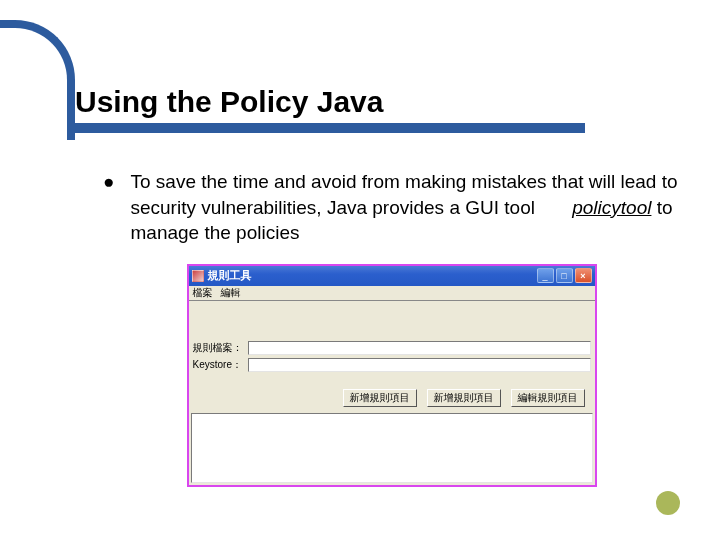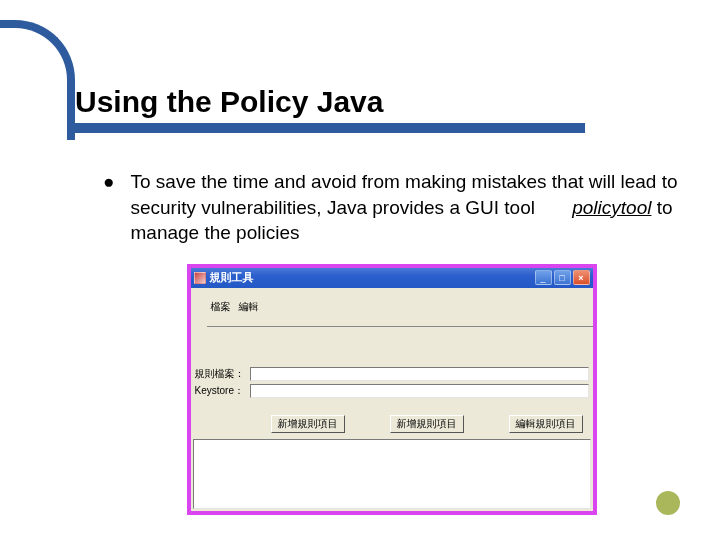--- a/index.html
+++ b/index.html
@@ -53,21 +53,21 @@
     flex: 0 0 auto;
     font-size: 19px;
     line-height: 1.35;
   }
   .bullet-text { flex: 1; }
   .italic { font-style: italic; text-decoration: underline; margin-left: 32px; }
 
   .app {
     margin: 18px auto 0;
     width: 410px;
-    border: 4px solid #d946ef;
+    border: 2px solid #d946ef;
     font-family: "MS Sans Serif", Tahoma, sans-serif;
     font-size: 10px;
     background: #ece9d8;
   }
   .titlebar {
     height: 20px;
     background: linear-gradient(#4a79d6, #2b5fcd 40%, #2458c5);
     display: flex;
     align-items: center;
     padding: 0 3px;
@@ -90,26 +90,25 @@
     border: 1px solid #fff6;
     border-radius: 2px;
     display: flex; align-items: center; justify-content: center;
     font-size: 9px;
     font-family: Arial;
   }
   .winbtn.min, .winbtn.max { background: linear-gradient(#6fa0ea,#3e74d2); color:#fff; }
   .winbtn.close { background: linear-gradient(#ef8e72,#d9512b); color:#fff; font-weight:bold; }
   .menubar {
     background: #ece9d8;
-    padding: 12px 4px;
+    padding: 0 4px;
     border-bottom: 1px solid #888;
     display: flex;
     gap: 8px;
     font-size: 10px;
-    margin-left: 16px;
   }
   .form-area {
     background: #ece9d8;
     padding: 6px 4px 8px 4px;
     margin-top: 34px;
   }
   .form-row {
     display: flex;
     align-items: center;
     margin-bottom: 3px;
@@ -136,21 +135,20 @@
     height: 18px;
     background: #ece9d8;
     border-top: 1px solid #fff;
     border-left: 1px solid #fff;
     border-right: 1px solid #555;
     border-bottom: 1px solid #555;
     font-size: 10px;
     text-align: center;
     line-height: 16px;
     padding: 0 6px;
-    margin-left: 35px;
   }
   .list-area {
     height: 70px;
     margin: 2px;
     background: #fff;
     border-top: 1px solid #7a7a7a;
     border-left: 1px solid #7a7a7a;
     border-right: 1px solid #e4e4e4;
     border-bottom: 1px solid #e4e4e4;
   }

